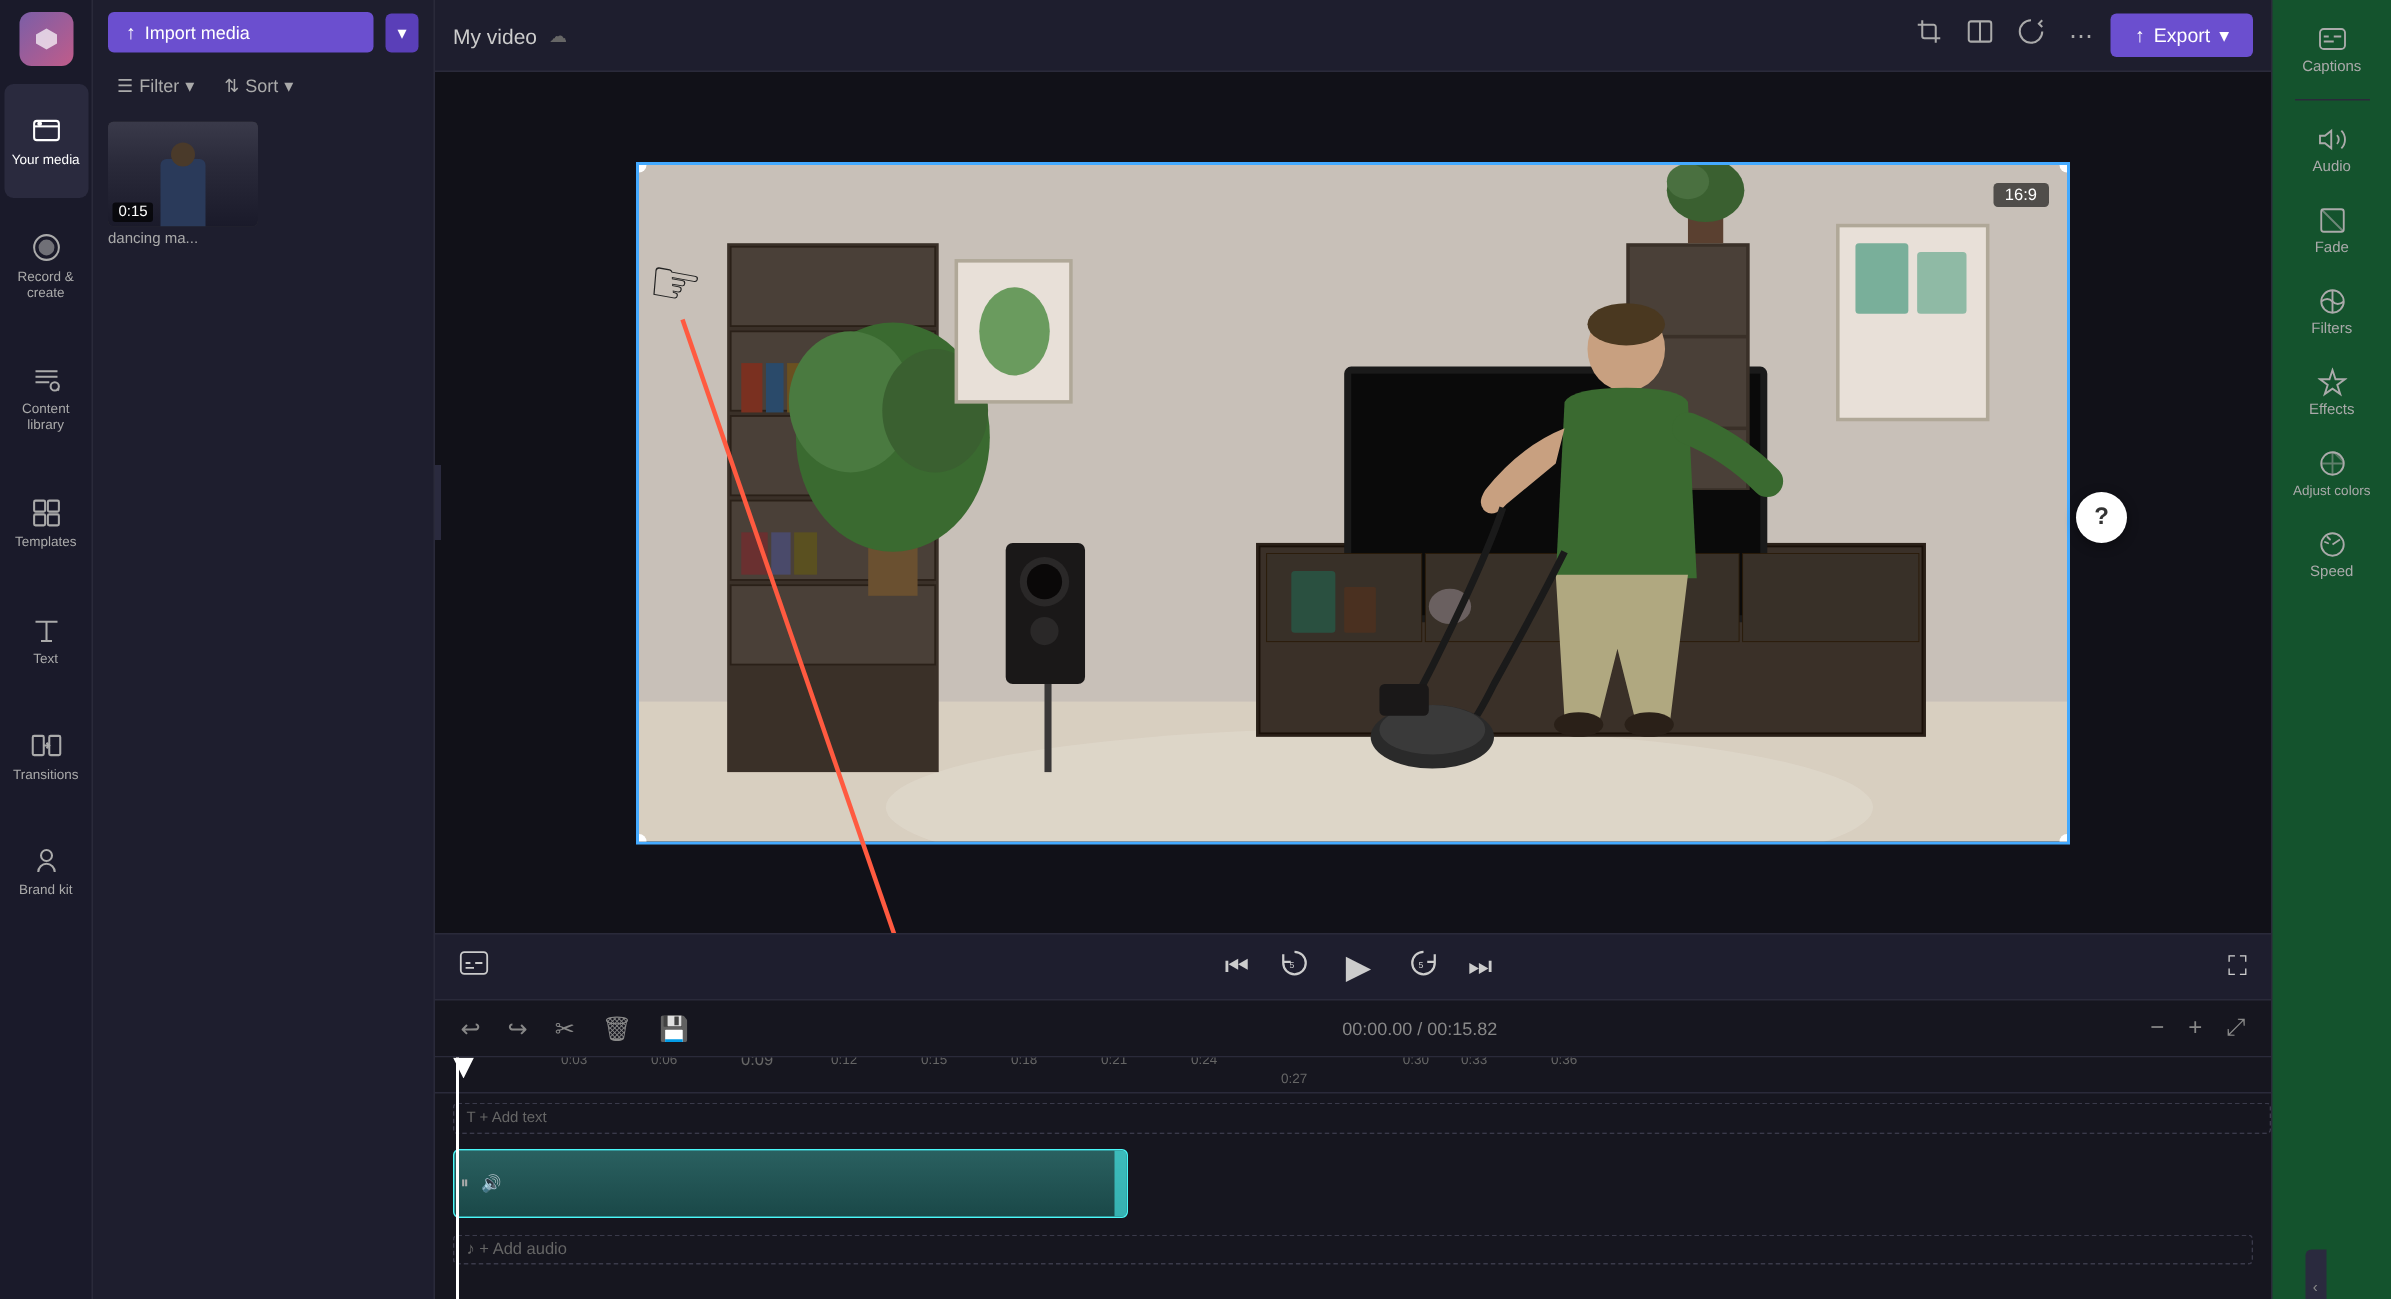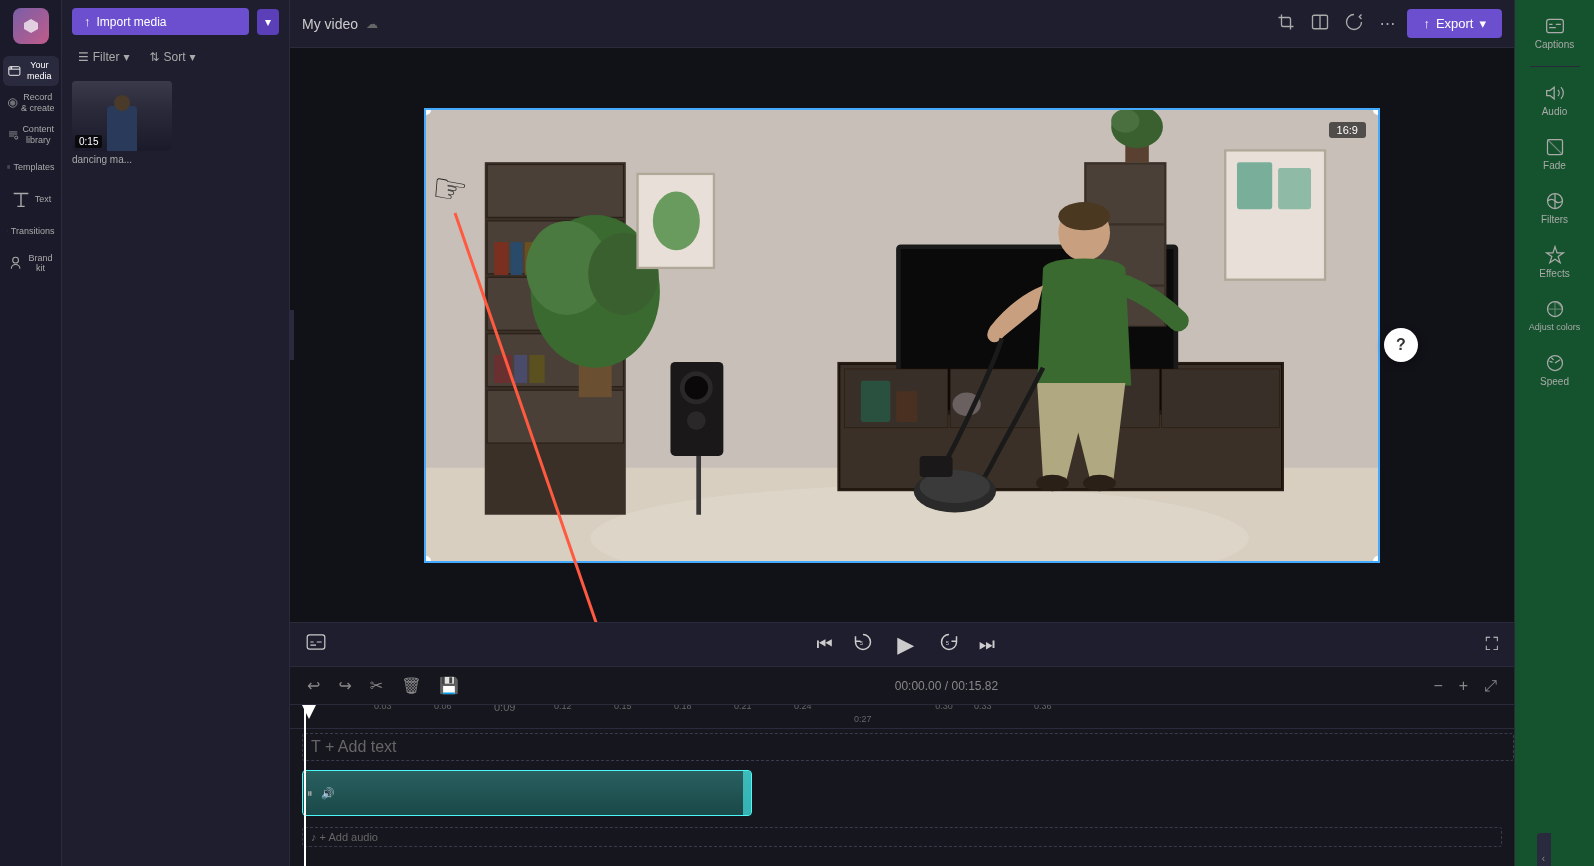--- a/index.html
+++ b/index.html
@@ -21,24 +21,25 @@
       background: #1a1a2a;
       display: flex;
       flex-direction: column;
       align-items: center;
       padding: 8px 0;
       border-right: 1px solid #2a2a3a;
       flex-shrink: 0;
     }
     .sidebar-item {
       display: flex;
+      flex-direction: column;
       align-items: center;
       justify-content: center;
       width: 56px;
-      padding: 4px 4px;
+      padding: 20px 4px;
       border-radius: 6px;
       cursor: pointer;
       color: #aaa;
       text-align: center;
       font-size: 10px;
       gap: 3px;
       margin-bottom: 2px;
     }
     .sidebar-item.active { background: #2a2a3e; color: #fff; }
     .sidebar-item svg { width: 22px; height: 22px; }
@@ -338,21 +339,21 @@
       position: relative;
     }
     .track-row {
       display: flex;
       align-items: center;
       padding: 0 0 0 12px;
       position: relative;
       min-height: 28px;
     }
     .track-add-btn {
-      font-size: 16px;
+      font-size: 10px;
       color: #666;
       cursor: pointer;
       padding: 4px 8px;
       border: 1px dashed #3a3a4a;
       border-radius: 3px;
       background: transparent;
       flex: 1;
       text-align: left;
     }
     .video-track {

